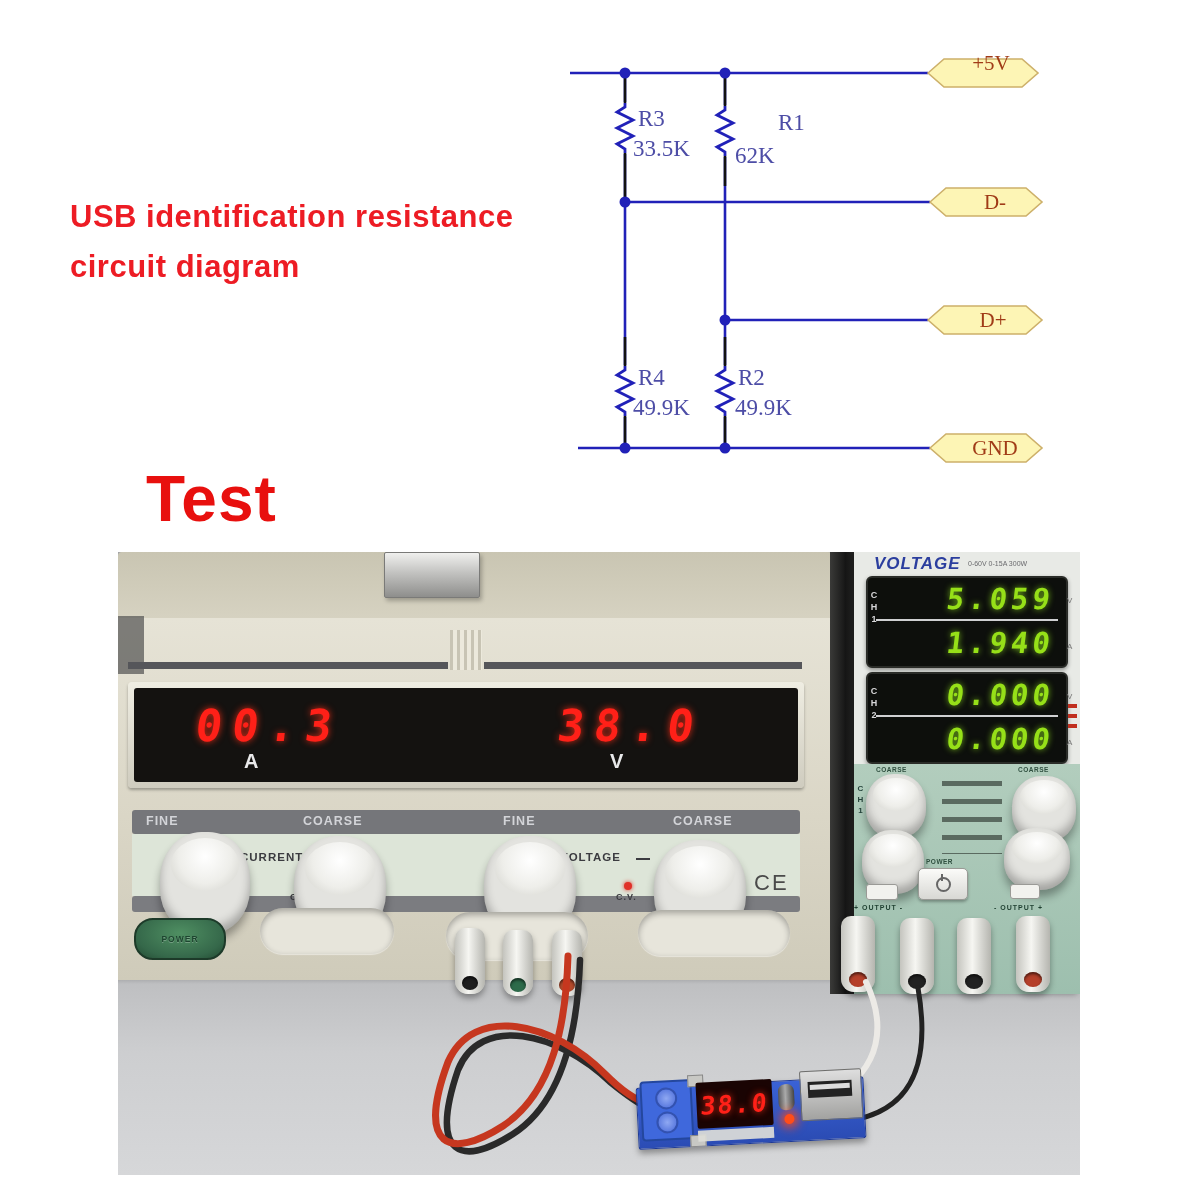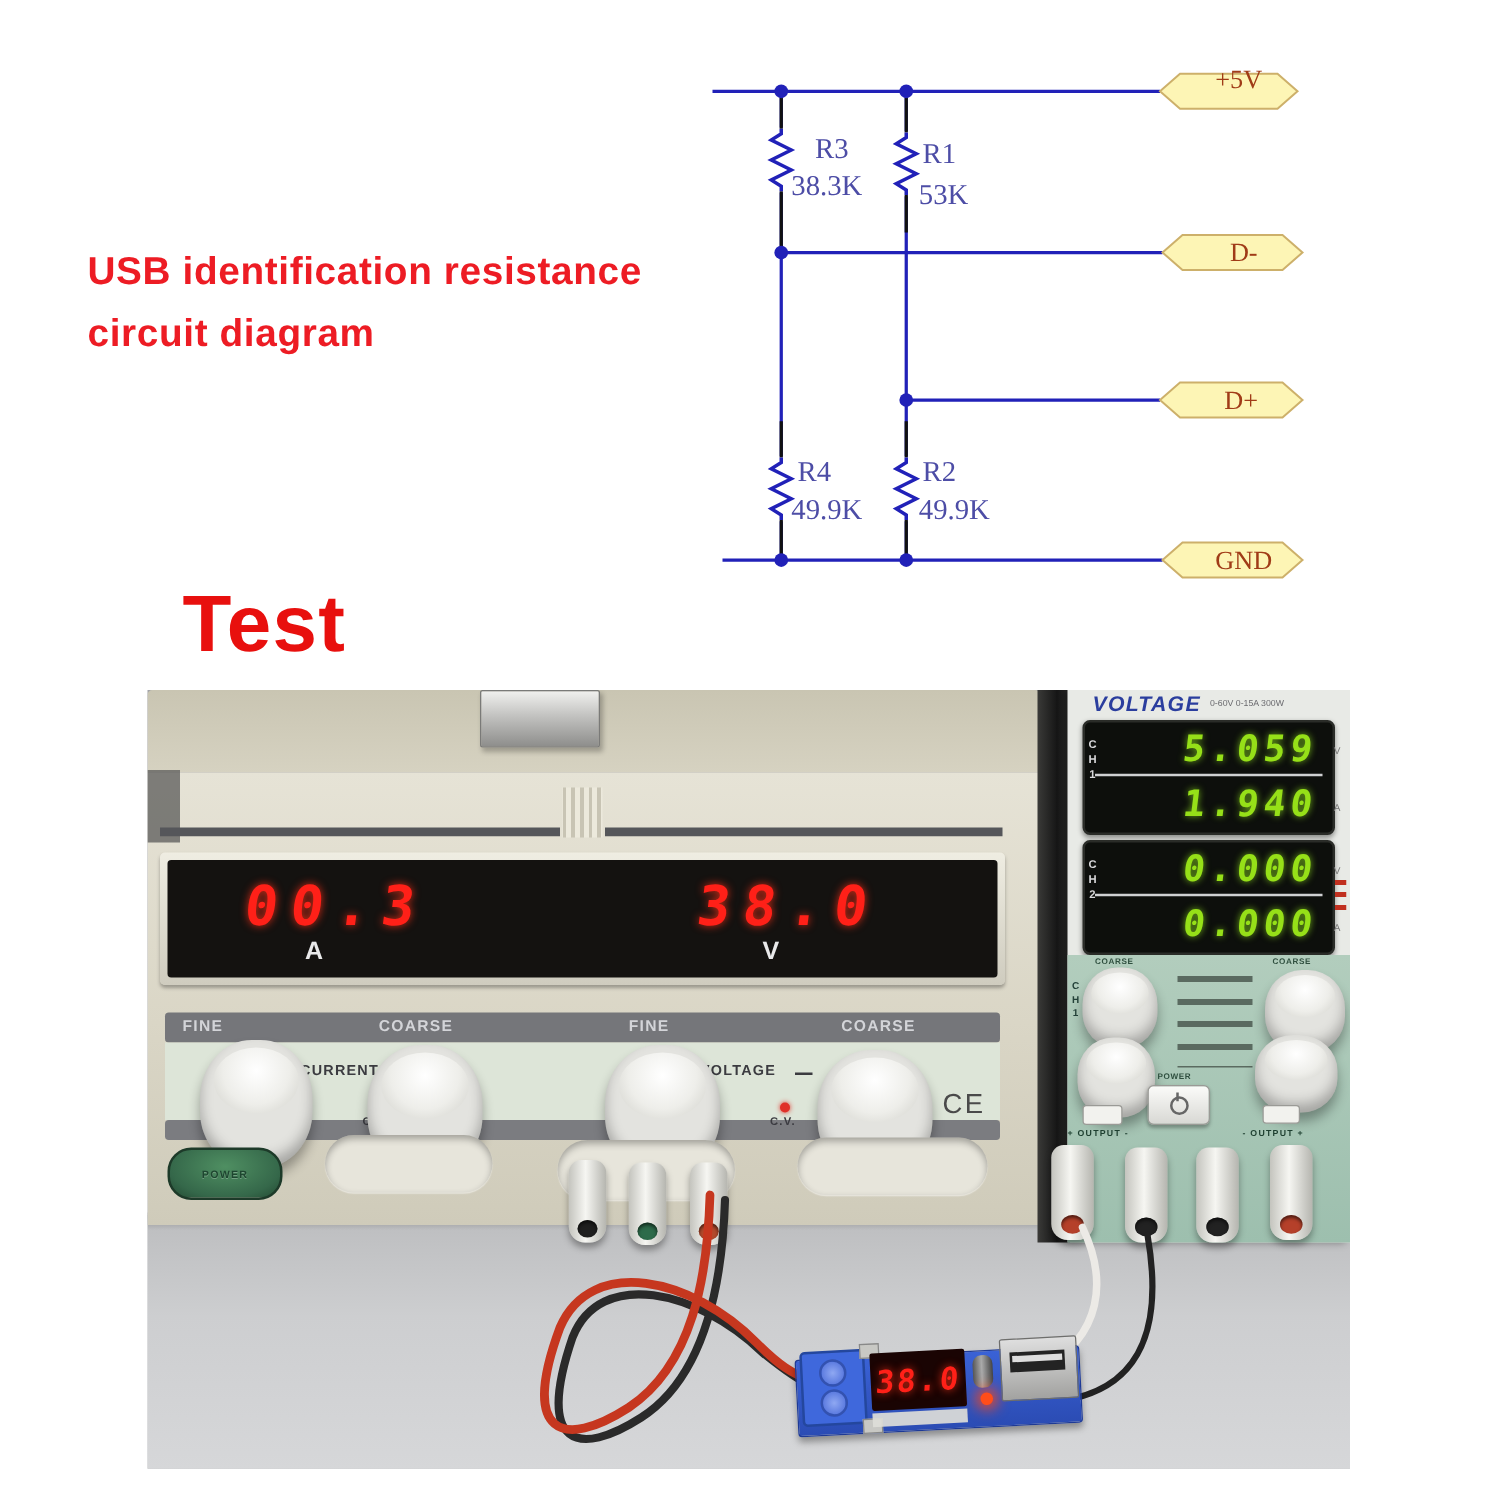--- a/index.html
+++ b/index.html
@@ -87,24 +87,24 @@
     <polygon points="930,202 946,188 1026,188 1042,202 1026,216 946,216" fill="#fdf5b5" stroke="#cdb06a" stroke-width="1.6"></polygon>
     <polygon points="928,320 944,306 1026,306 1042,320 1026,334 944,334" fill="#fdf5b5" stroke="#cdb06a" stroke-width="1.6"></polygon>
     <polygon points="930,448 946,434 1026,434 1042,448 1026,462 946,462" fill="#fdf5b5" stroke="#cdb06a" stroke-width="1.6"></polygon>
   </svg>
 
   <span class="abs flag-label" style="left:948px;top:51px;width:86px;">+5V</span>
   <span class="abs flag-label" style="left:952px;top:190px;width:86px;">D-</span>
   <span class="abs flag-label" style="left:950px;top:308px;width:86px;">D+</span>
   <span class="abs flag-label" style="left:952px;top:436px;width:86px;">GND</span>
 
-  <span class="abs rlabel" style="left:638px;top:106px;margin-left:14px;">R3</span>
-  <span class="abs rlabel" style="left:633px;top:136px;">38.3K</span>
-  <span class="abs rlabel" style="left:738px;top:110px;">R1</span>
-  <span class="abs rlabel" style="left:735px;top:143px;">53K</span>
+  <span class="abs rlabel" style="left:638px;top:106px;">R3</span>
+  <span class="abs rlabel" style="left:633px;top:136px;">33.5K</span>
+  <span class="abs rlabel" style="left:778px;top:110px;">R1</span>
+  <span class="abs rlabel" style="left:735px;top:143px;">62K</span>
   <span class="abs rlabel" style="left:638px;top:365px;">R4</span>
   <span class="abs rlabel" style="left:633px;top:395px;">49.9K</span>
   <span class="abs rlabel" style="left:738px;top:365px;">R2</span>
   <span class="abs rlabel" style="left:735px;top:395px;">49.9K</span>
 
   <div class="abs test-title" style="left:146px;top:462px;">Test</div>
   <div class="abs red-title" style="left:70px;top:192px;width:540px;">USB identification resistance circuit diagram</div>
 
   <div id="photo">
 

